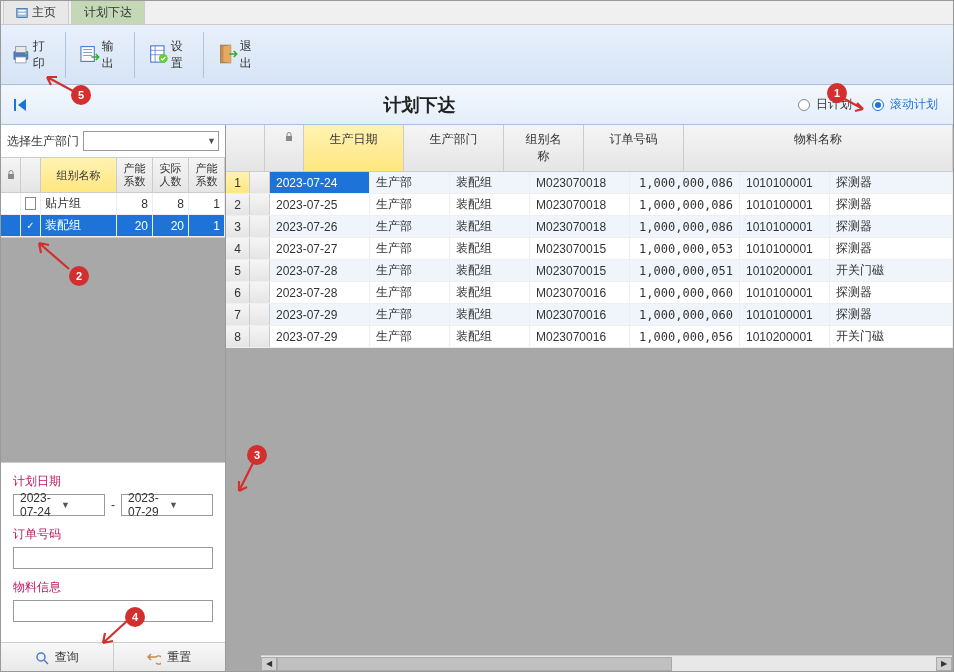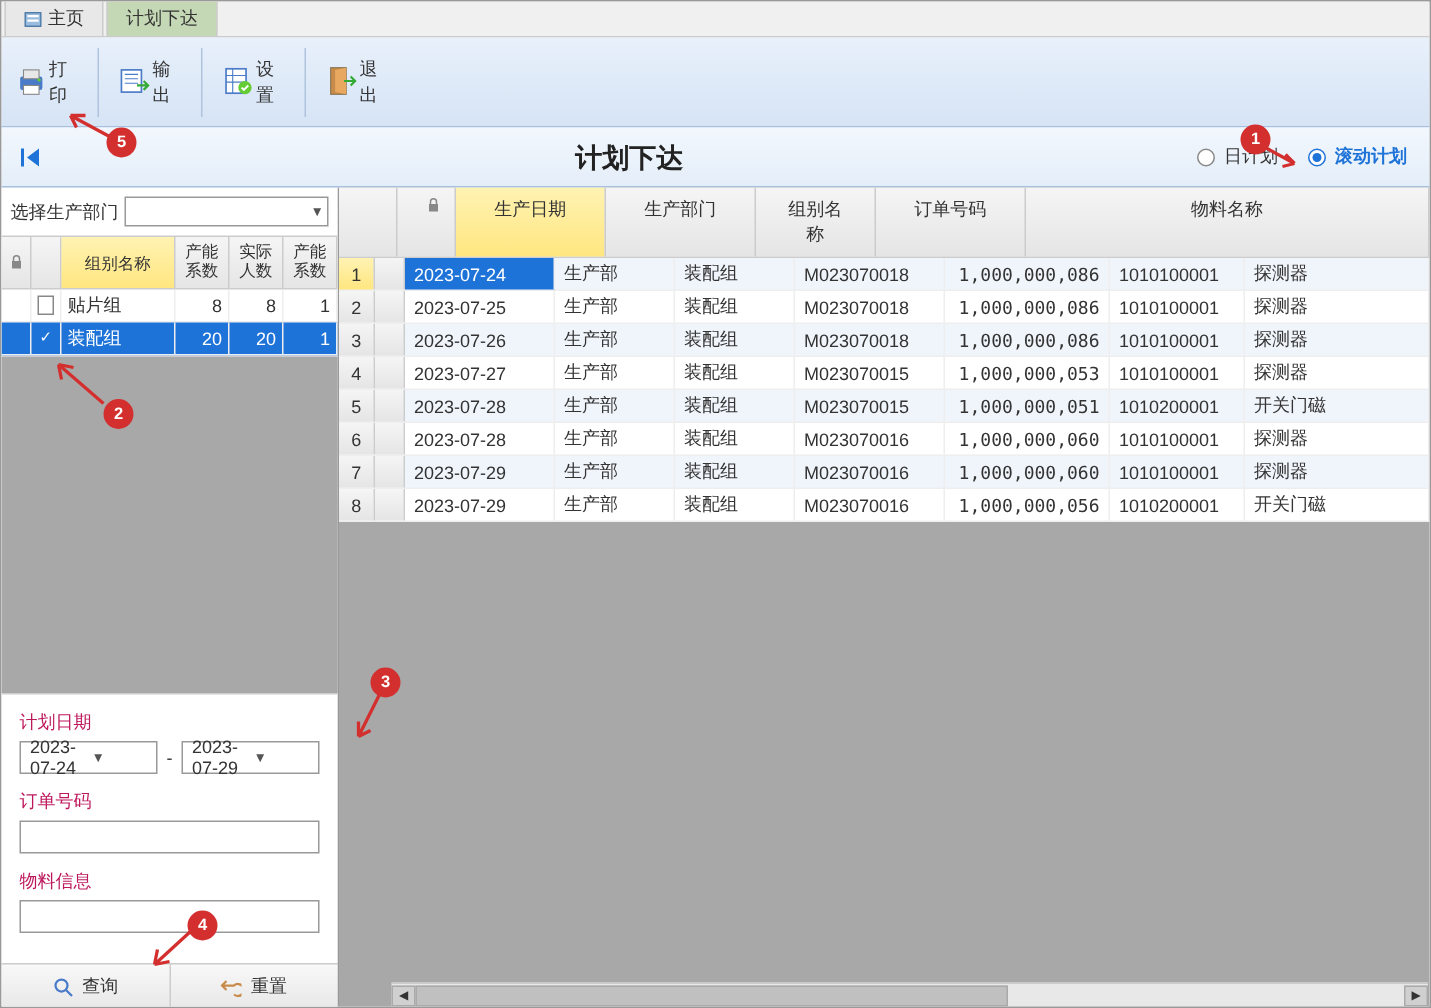--- a/index.html
+++ b/index.html
@@ -174,21 +174,21 @@
   <div class="title-center">计划下达</div>
   <div class="title-right">
     <div class="radio-group">
       <div class="radio-circle"></div>
       <span>日计划</span>
     </div>
     <div class="radio-group">
       <div class="radio-circle checked">
           <div class="radio-dot"></div>
         </div>
-      <span style="color:#1E73D8; font-weight:bold;">滚动计划</span>
+      <span style="color:#1E73D8; font-weight:normal;">滚动计划</span>
     </div>
   </div>
 </div>
 
 <div class="content">
 
   <div class="left-panel">
     <div class="dept-select-row">
       <label>选择生产部门</label>
       <div class="dept-combo">

